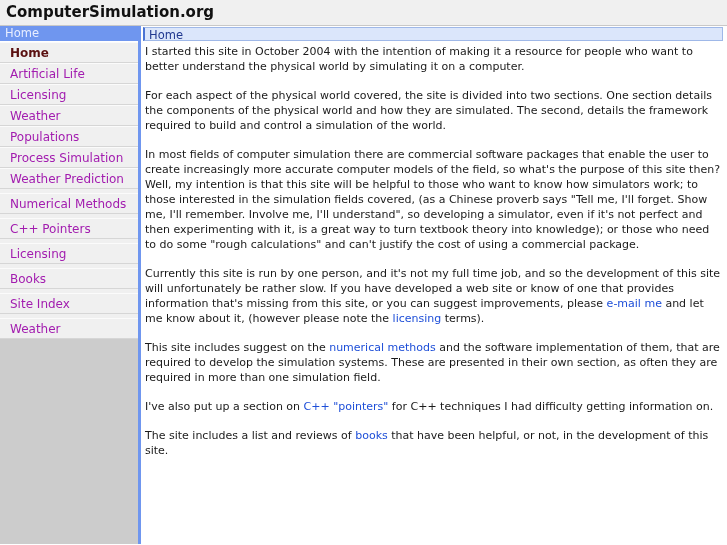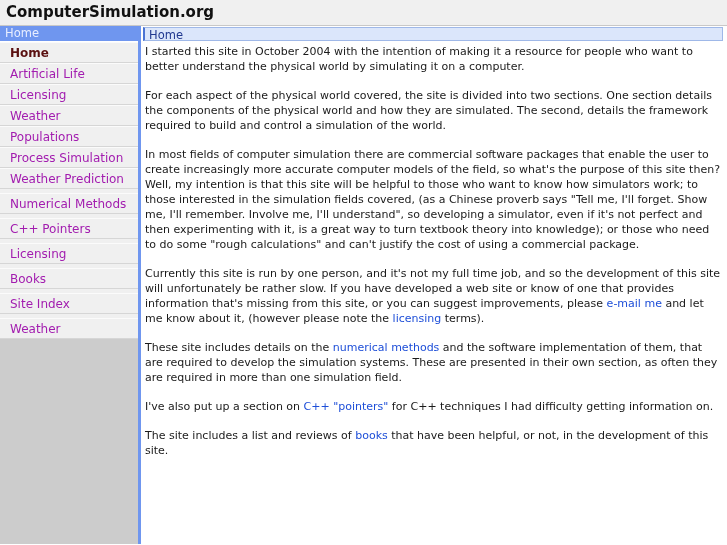--- a/index.html
+++ b/index.html
@@ -176,21 +176,21 @@
 
     <div class="divider"></div>
 
     <div class="content">
       <div class="page-heading">Home</div>
       <div id="article-body">
           <p class="para"><span>I started this site in October 2004 with the intention of making it a resource for people who want to better understand the physical world by simulating it on a computer.</span></p>
           <p class="para"><span>For each aspect of the physical world covered, the site is divided into two sections. One section details the components of the physical world and how they are simulated. The second, details the framework required to build and control a simulation of the world.</span></p>
           <p class="para"><span>In most fields of computer simulation there are commercial software packages that enable the user to create increasingly more accurate computer models of the field, so what's the purpose of this site then? Well, my intention is that this site will be helpful to those who want to know how simulators work; to those interested in the simulation fields covered, (as a Chinese proverb says "Tell me, I'll forget. Show me, I'll remember. Involve me, I'll understand", so developing a simulator, even if it's not perfect and then experimenting with it, is a great way to turn textbook theory into knowledge); or those who need to do some "rough calculations" and can't justify the cost of using a commercial package.</span></p>
           <p class="para"><span>Currently this site is run by one person, and it's not my full time job, and so the development of this site will unfortunately be rather slow. If you have developed a web site or know of one that provides information that's missing from this site, or you can suggest improvements, please </span><a class="inline-link">e-mail me</a><span> and let me know about it, (however please note the </span><a class="inline-link">licensing</a><span> terms).</span></p>
-          <p class="para"><span>These site includes details on the </span><a class="inline-link">numerical methods</a><span> and the software implementation of them, that are required to develop the simulation systems. These are presented in their own section, as often they are required in more than one simulation field.</span></p>
+          <p class="para"><span>This site includes suggest on the </span><a class="inline-link">numerical methods</a><span> and the software implementation of them, that are required to develop the simulation systems. These are presented in their own section, as often they are required in more than one simulation field.</span></p>
           <p class="para"><span>I've also put up a section on </span><a class="inline-link">C++ "pointers"</a><span> for C++ techniques I had difficulty getting information on.</span></p>
           <p class="para"><span>The site includes a list and reviews of </span><a class="inline-link">books</a><span> that have been helpful, or not, in the development of this site.</span></p>
         </div>
     </div>
 
   </div>
 
 </div>
 
 </body></html>

